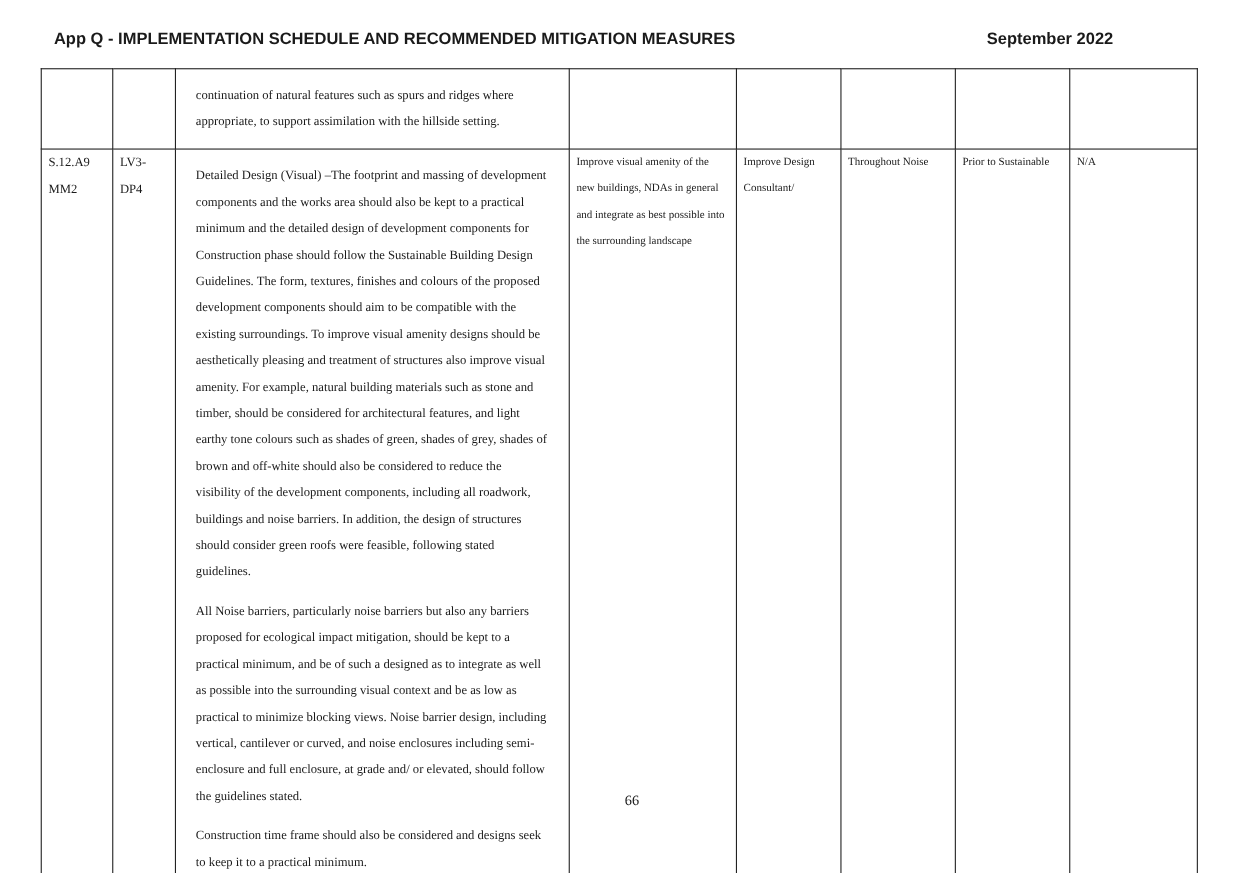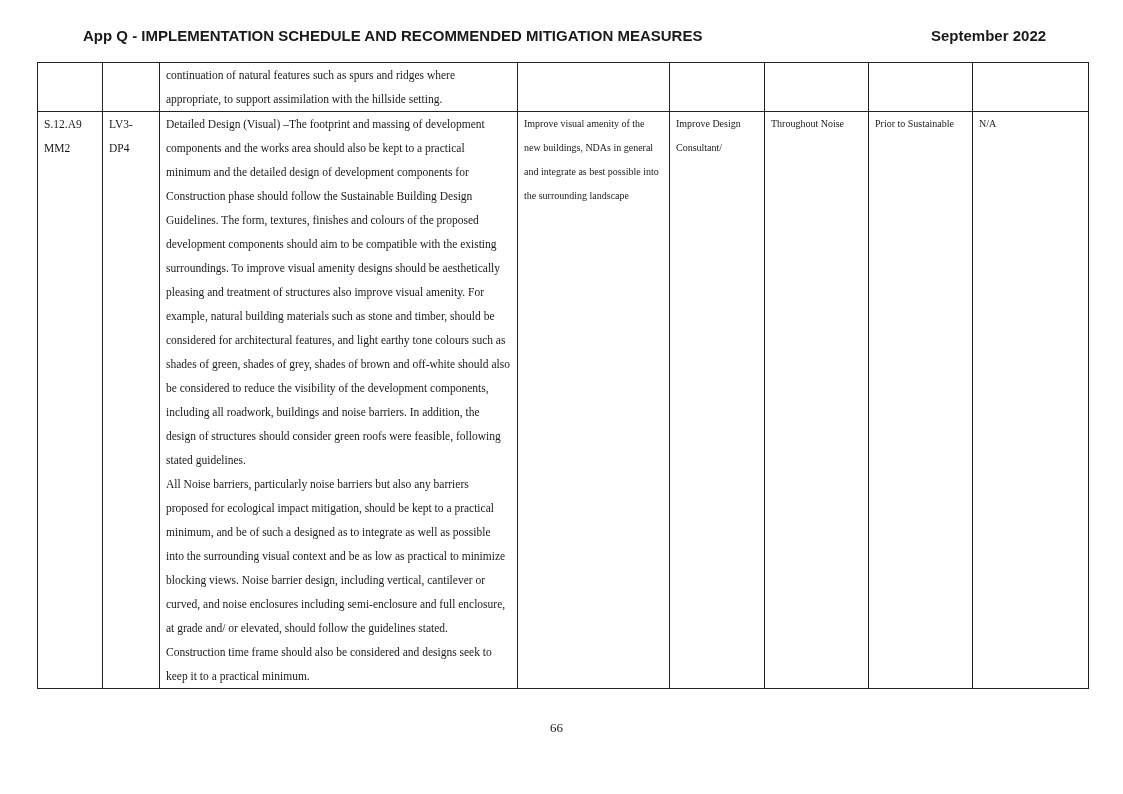--- a/index.html
+++ b/index.html
@@ -1,27 +1,27 @@
 <!DOCTYPE html>
 <html><head>
 <meta charset="utf-8">
 <style>
   html, body { margin: 0; padding: 0; background: #ffffff; }
   body { width: 1123px; height: 794px; position: relative; overflow: hidden; color: #1a1a1a; }
-  .hdr { position: absolute; top: 27px; font-family: "Liberation Sans", sans-serif; font-weight: bold; font-size: 15px; margin-left: 34px; }
+  .hdr { position: absolute; top: 27px; font-family: "Liberation Sans", sans-serif; font-weight: bold; font-size: 15px; }
   .hdr-left { left: 49px; }
   .hdr-right { left: 897px; text-align: center; }
   table.sched { position: absolute; left: 37px; top: 62px; width: 1051px; border-collapse: collapse; table-layout: fixed;
     font-family: "Liberation Serif", serif; font-size: 11.5px; }
   table.sched td { border: 1.3px solid #222; vertical-align: top; padding: 0 6px; line-height: 24px; }
   table.sched td.c { font-size: 10px; }
   .row1 td { height: 47px; padding-top: 0px; }
   .row2 td { padding-top: 0px; padding-bottom: 0px; }
-  .desc p { margin: 0; }
-  .pageno { position: absolute; top: 720px; left: 550px; font-family: "Liberation Serif", serif; font-size: 13px; }
+  .desc p { margin: 12px; }
+  .pageno { position: absolute; top: 720px; left: 568px; font-family: "Liberation Serif", serif; font-size: 13px; }
 </style>
 </head>
 <body>
 
 <div class="hdr hdr-left">App Q - IMPLEMENTATION SCHEDULE AND RECOMMENDED MITIGATION MEASURES</div>
 <div class="hdr hdr-right">September 2022</div>
 
 <table class="sched">
   <colgroup>
     <col style="width:65px">

